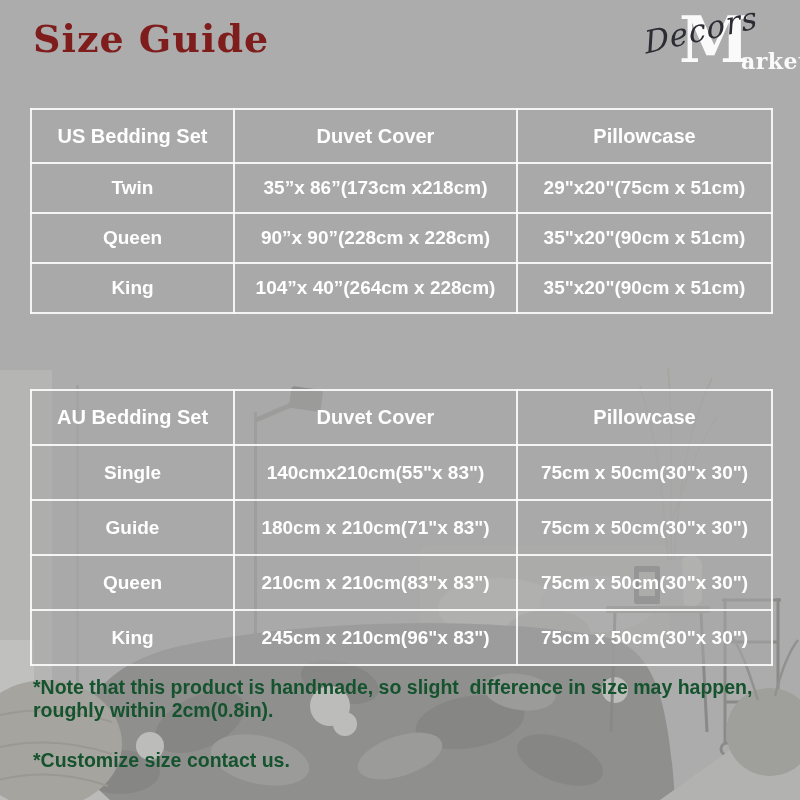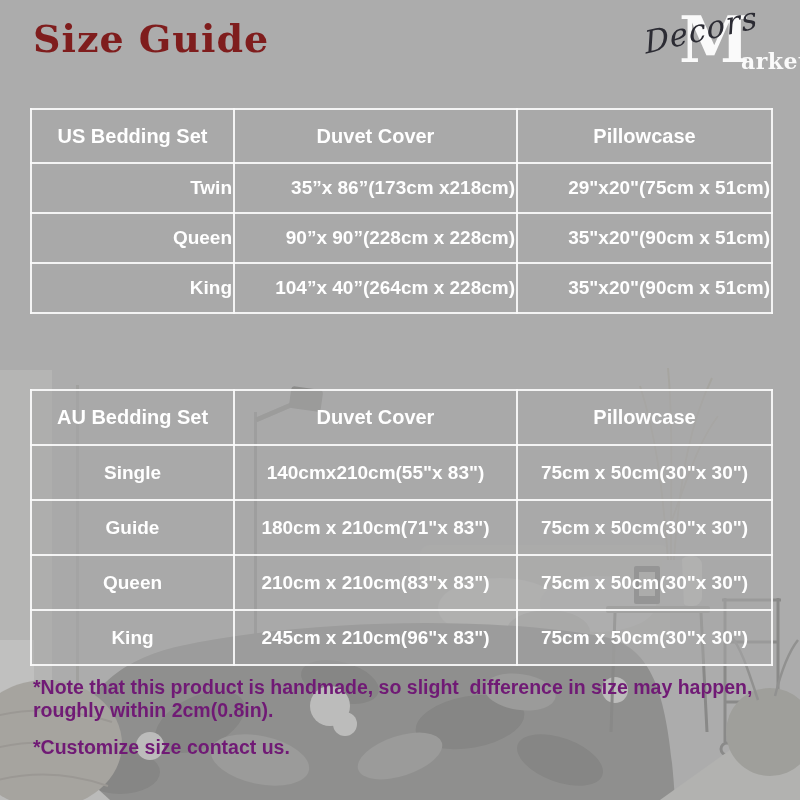--- a/index.html
+++ b/index.html
@@ -41,30 +41,30 @@
     border-collapse:collapse;table-layout:fixed;
   }
   .size-table th,.size-table td{
     border:2px solid rgba(250,250,250,0.93);
     background:rgba(167,167,167,0.55);
     color:#ffffff;text-align:center;vertical-align:middle;
     overflow:hidden;white-space:nowrap;
   }
   .size-table th{font-size:20px;font-weight:bold;}
   .size-table td{font-size:19px;font-weight:bold;}
-  .t1{top:99px;margin-top:9px;}  .t1 th{height:50px;} .t1 td{height:46px;text-align:right;}
+  .t1{top:99px;margin-top:9px;}  .t1 th{height:50px;} .t1 td{height:46px;}
   .t2{top:389px;padding-left:31px;} .t2 th{height:51px;} .t2 td{height:51px;}
 
   
   .notes{
     position:absolute;left:33px;top:676px;width:758px;
-    color:#701a75;font-weight:bold;font-size:19.5px;
+    color:#14532d;font-weight:bold;font-size:19.5px;
   }
   .note-line{line-height:23px;white-space:pre-wrap;}
-  .customize{margin-top:14px;line-height:23px;}
+  .customize{margin-top:27px;line-height:23px;}
 </style>
 </head>
 <body>
 
 <div class="canvas">
 
   <svg class="bg" viewBox="0 0 800 800" xmlns="http://www.w3.org/2000/svg" aria-hidden="true">
     <rect width="800" height="800" fill="#adadad"></rect>
 
     <rect x="0" y="370" width="52" height="430" fill="#bcbcba"></rect>

